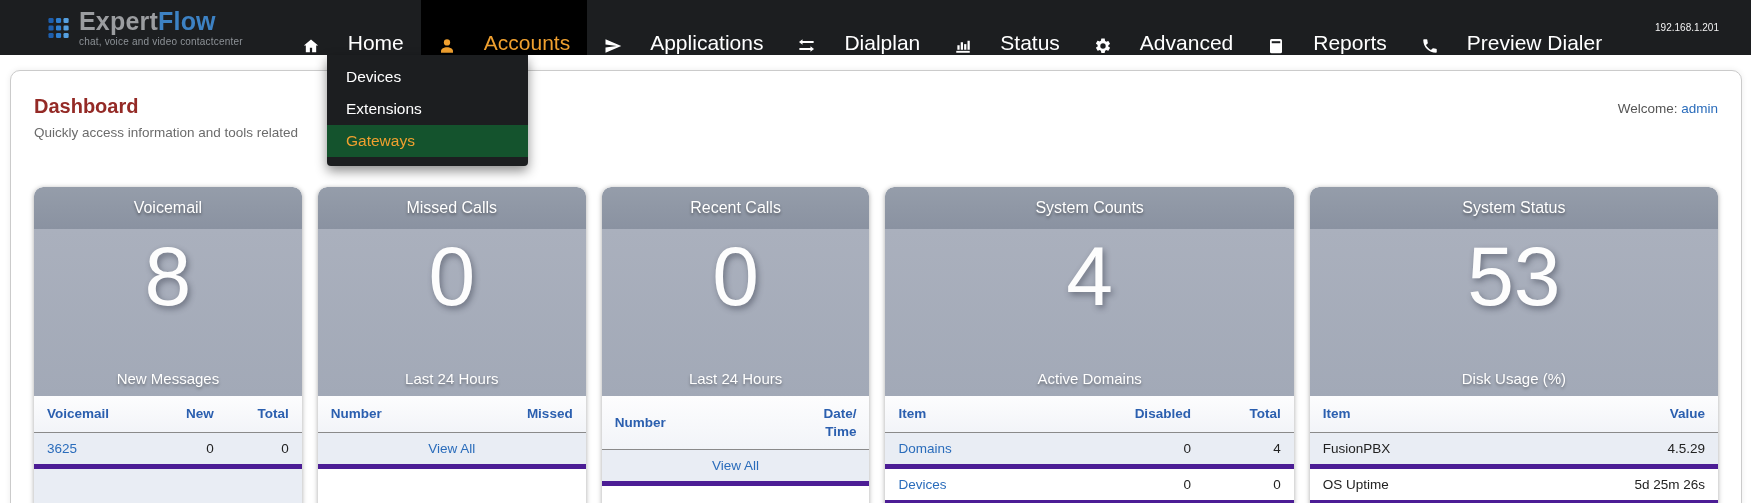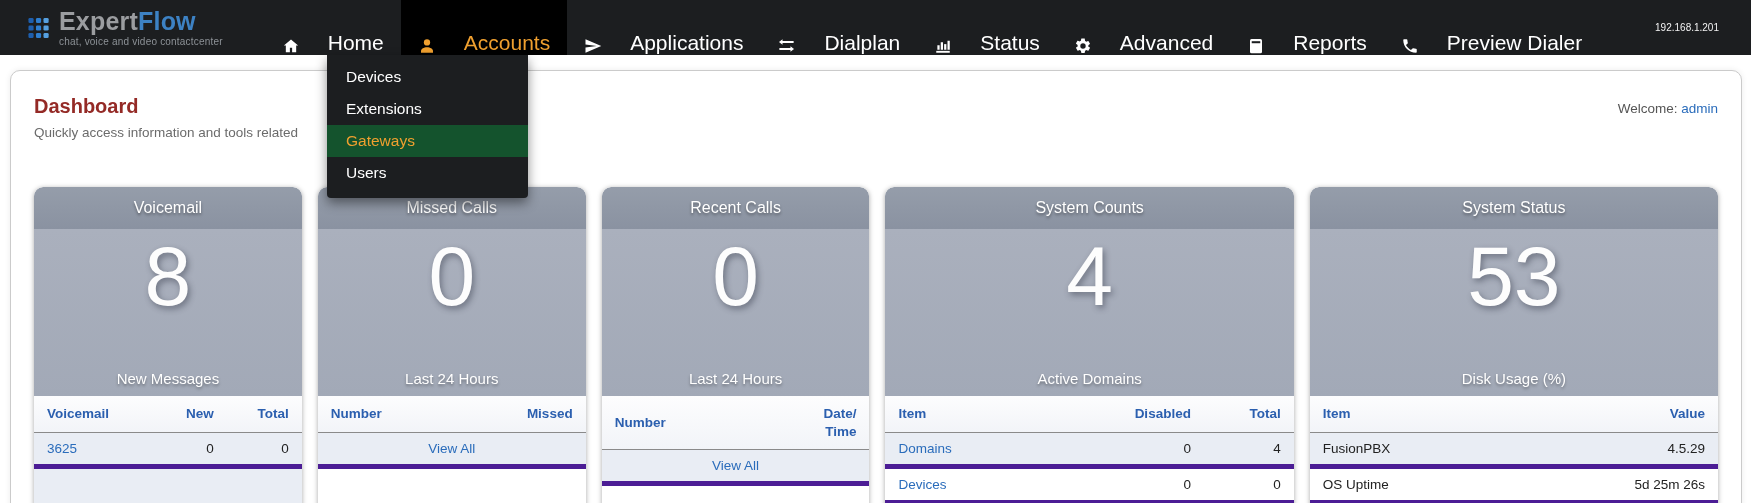--- a/index.html
+++ b/index.html
@@ -1,21 +1,21 @@
 <!DOCTYPE html>
 <html style="--navbar-bg: #1c1e20; --accent: #f0a02f; --link: #2a6cbb; --header-blue: #2b5faf; --heading: #942a26; --stripe: #e9edf4;"><head>
 <meta charset="utf-8">
 <style>
   * { margin:0; padding:0; box-sizing:border-box; }
   html,body { width:1751px; height:503px; overflow:hidden; background:#fff;
               font-family:"Liberation Sans", sans-serif; }
   body { position:relative; }
 
   
-  .navbar { height:55px; background:var(--navbar-bg); display:flex; align-items:stretch; }
+  .navbar { height:55px; background:var(--navbar-bg); display:flex; align-items:stretch;padding-left:20px; }
   .logo { display:flex; align-items:center; gap:9px; margin-left:28px; cursor:pointer; }
   .logo-grid svg { display:block; }
   .brand { font-size:25px; font-weight:bold; letter-spacing:.2px; line-height:1; }
   .brand .primary { color:#9b9da0; }
   .brand .secondary { color:#3d82c4; font-weight:600; }
   .tagline { font-size:10px; color:#8d9297; margin-top:2px; letter-spacing:.2px; }
 
   .nav-menu { display:flex; align-items:stretch; margin-left:42px; }
   .nav-item { display:flex; align-items:flex-end; gap:28px; padding:0 17px; color:#fff;
               font-size:21px; cursor:pointer; }
@@ -163,21 +163,20 @@
         <span>Preview Dialer</span>
       </div>
     </nav>
   <div class="server-ip">192.168.1.201</div>
 </header>
 
 <div class="dropdown" id="dropdown">
     <div class="dropdown-item">Devices</div>
     <div class="dropdown-item">Extensions</div>
     <div class="dropdown-item active">Gateways</div>
-    <div class="dropdown-item">Users</div>
   </div>
 
 <main class="panel">
   <div class="page-head">
     <div>
       <h1 class="page-title">Dashboard</h1>
       <p class="page-subtitle">Quickly access information and tools related</p>
     </div>
     <div class="welcome">
       <span>Welcome:</span>

